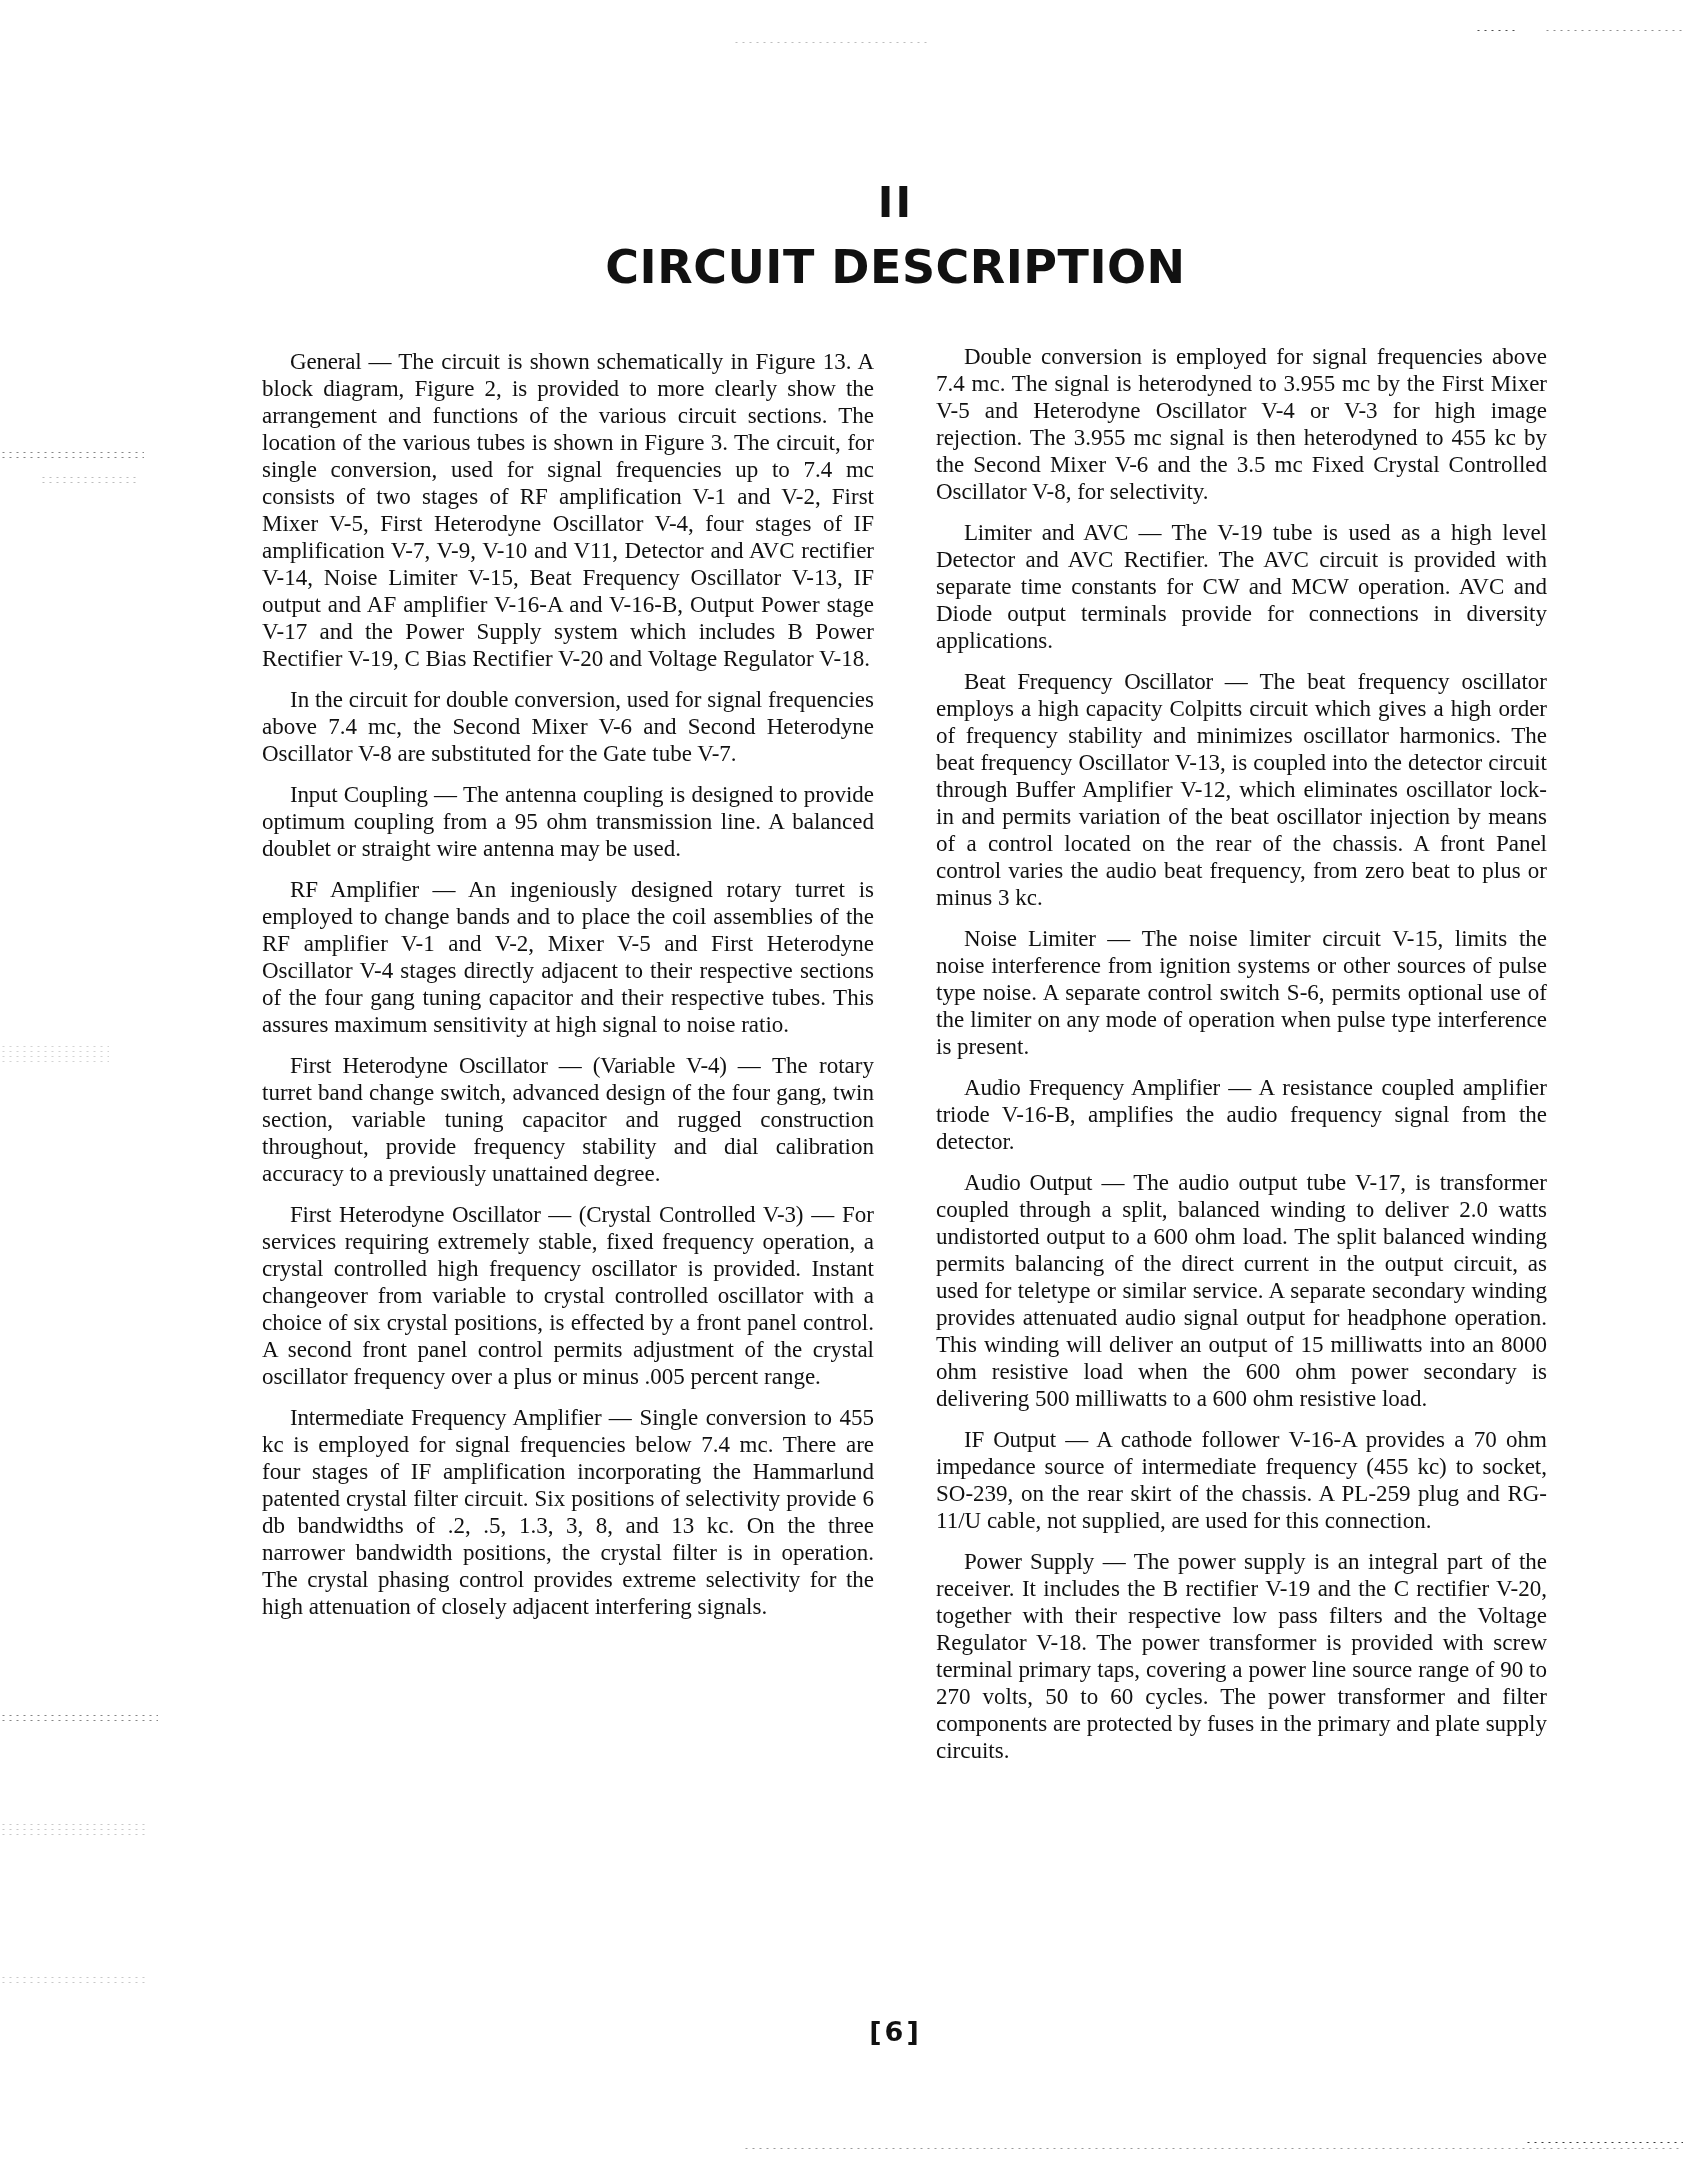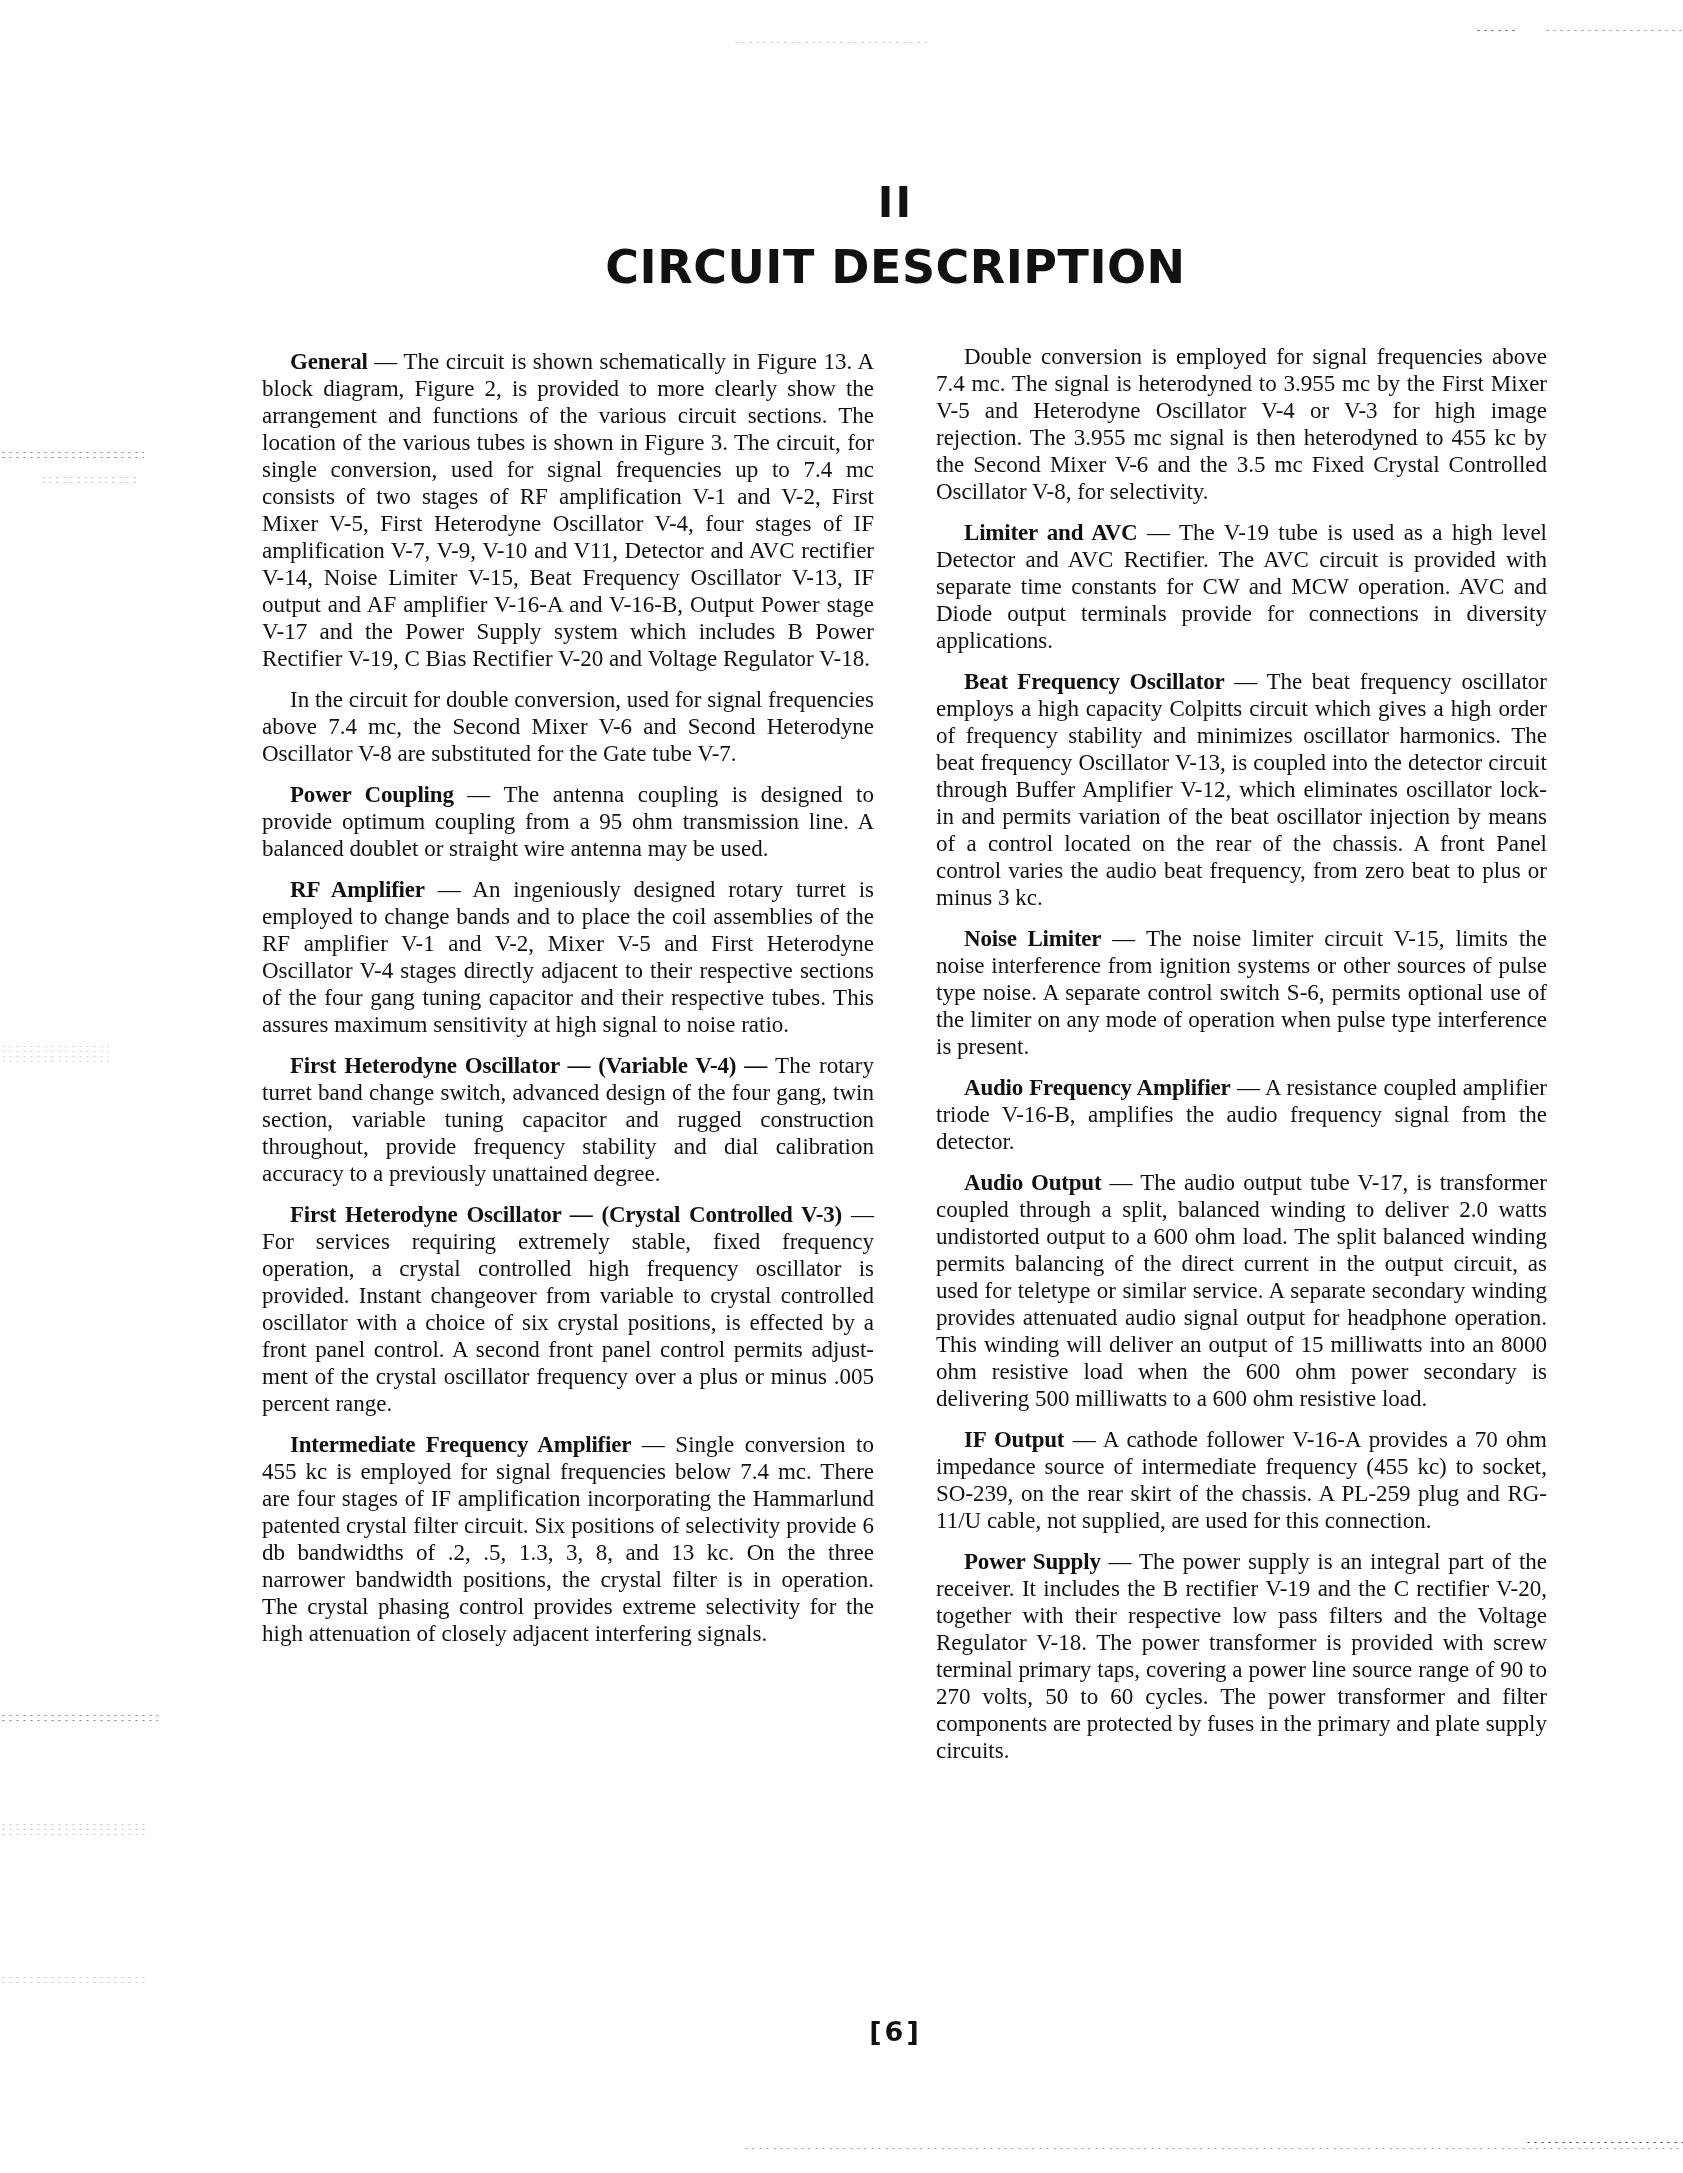--- a/index.html
+++ b/index.html
@@ -61,21 +61,21 @@
       left: 936px;
       top: 343px;
       width: 611px;
     }
     .para {
       margin: 0 0 14px 0;
       text-indent: 28px;
       hyphens: manual;
     }
     .para .head {
-      font-weight: bold;
+      font-weight: normal;
       letter-spacing: -0.2px;
     }
     .page-number {
       position: absolute;
       top: 2016px;
       left: 0;
       width: 1683px;
       text-align: center;
       font-family: "DejaVu Sans", "Liberation Sans", sans-serif;
       font-weight: bold;
@@ -107,21 +107,21 @@
   <div class="noise" style="left:733px;top:40px;width:198px;height:4px;opacity:0.3;"></div>
   <div class="noise" style="left:743px;top:2146px;width:941px;height:5px;opacity:0.45;"></div>
   <div class="noise" style="left:1525px;top:2140px;width:158px;height:6px;opacity:0.9;"></div>
 
   <div class="chapter-num">II</div>
   <div class="chapter-title">CIRCUIT DESCRIPTION</div>
 
   <div class="column col-left">
     <p class="para"><span class="head">General</span><span> — </span><span>The circuit is shown schematically in Figure 13. A block diagram, Figure 2, is provided to more clearly show the arrangement and functions of the various circuit sections. The location of the various tubes is shown in Figure 3. The circuit, for single conversion, used for signal frequencies up to 7.4 mc consists of two stages of RF amplification V-1 and V-2, First Mixer V-5, First Heterodyne Oscillator V-4, four stages of IF amplification V-7, V-9, V-10 and V11, Detector and AVC rectifier V-14, Noise Limiter V-15, Beat Frequency Oscillator V-13, IF output and AF amplifier V-16-A and V-16-B, Output Power stage V-17 and the Power Supply system which includes B Power Rectifier V-19, C Bias Rectifier V-20 and Voltage Regulator V-18.</span></p>
     <p class="para"><span>In the circuit for double conversion, used for signal frequencies above 7.4 mc, the Second Mixer V-6 and Second Heterodyne Oscillator V-8 are substituted for the Gate tube V-7.</span></p>
-    <p class="para"><span class="head">Power Coupling</span><span> — </span><span>The antenna coupling is designed to provide optimum coupling from a 95 ohm trans­mission line. A balanced doublet or straight wire antenna may be used.</span></p>
+    <p class="para"><span class="head">Input Coupling</span><span> — </span><span>The antenna coupling is designed to provide optimum coupling from a 95 ohm trans­mission line. A balanced doublet or straight wire antenna may be used.</span></p>
     <p class="para"><span class="head">RF Amplifier</span><span> — </span><span>An ingeniously designed rotary turret is employed to change bands and to place the coil assemblies of the RF amplifier V-1 and V-2, Mixer V-5 and First Heterodyne Oscillator V-4 stages di­rectly adjacent to their respective sections of the four gang tuning capacitor and their respective tubes. This assures maximum sensitivity at high signal to noise ratio.</span></p>
     <p class="para"><span class="head">First Heterodyne Oscillator — (Variable V-4)</span><span class="head"> — </span><span>The rotary turret band change switch, advanced de­sign of the four gang, twin section, variable tuning capacitor and rugged construction throughout, pro­vide frequency stability and dial calibration accuracy to a previously unattained degree.</span></p>
     <p class="para"><span class="head">First Heterodyne Oscillator — (Crystal Controlled V-3)</span><span> — </span><span>For services requiring extremely stable, fixed frequency operation, a crystal controlled high fre­quency oscillator is provided. Instant changeover from variable to crystal controlled oscillator with a choice of six crystal positions, is effected by a front panel control. A second front panel control permits adjust­ment of the crystal oscillator frequency over a plus or minus .005 percent range.</span></p>
     <p class="para"><span class="head">Intermediate Frequency Amplifier</span><span> — </span><span>Single conver­sion to 455 kc is employed for signal frequencies below 7.4 mc. There are four stages of IF amplification incorporating the Hammarlund patented crystal filter circuit. Six positions of selectivity provide 6 db band­widths of .2, .5, 1.3, 3, 8, and 13 kc. On the three narrower bandwidth positions, the crystal filter is in operation. The crystal phasing control provides ex­treme selectivity for the high attenuation of closely adjacent interfering signals.</span></p>
   </div>
 
   <div class="column col-right">
     <p class="para"><span>Double conversion is employed for signal frequen­cies above 7.4 mc. The signal is heterodyned to 3.955 mc by the First Mixer V-5 and Heterodyne Oscillator V-4 or V-3 for high image rejection. The 3.955 mc signal is then heterodyned to 455 kc by the Second Mixer V-6 and the 3.5 mc Fixed Crystal Controlled Oscillator V-8, for selectivity.</span></p>
     <p class="para"><span class="head">Limiter and AVC</span><span> — </span><span>The V-19 tube is used as a high level Detector and AVC Rectifier. The AVC circuit is provided with separate time constants for CW and MCW operation. AVC and Diode output terminals provide for connections in diversity applications.</span></p>
     <p class="para"><span class="head">Beat Frequency Oscillator</span><span> — </span><span>The beat frequency oscillator employs a high capacity Colpitts circuit which gives a high order of frequency stability and minimizes oscillator harmonics. The beat frequency Oscillator V-13, is coupled into the detector circuit through Buffer Amplifier V-12, which eliminates oscil­lator lock-in and permits variation of the beat oscillator injection by means of a control located on the rear of the chassis. A front Panel control varies the audio beat frequency, from zero beat to plus or minus 3 kc.</span></p>

